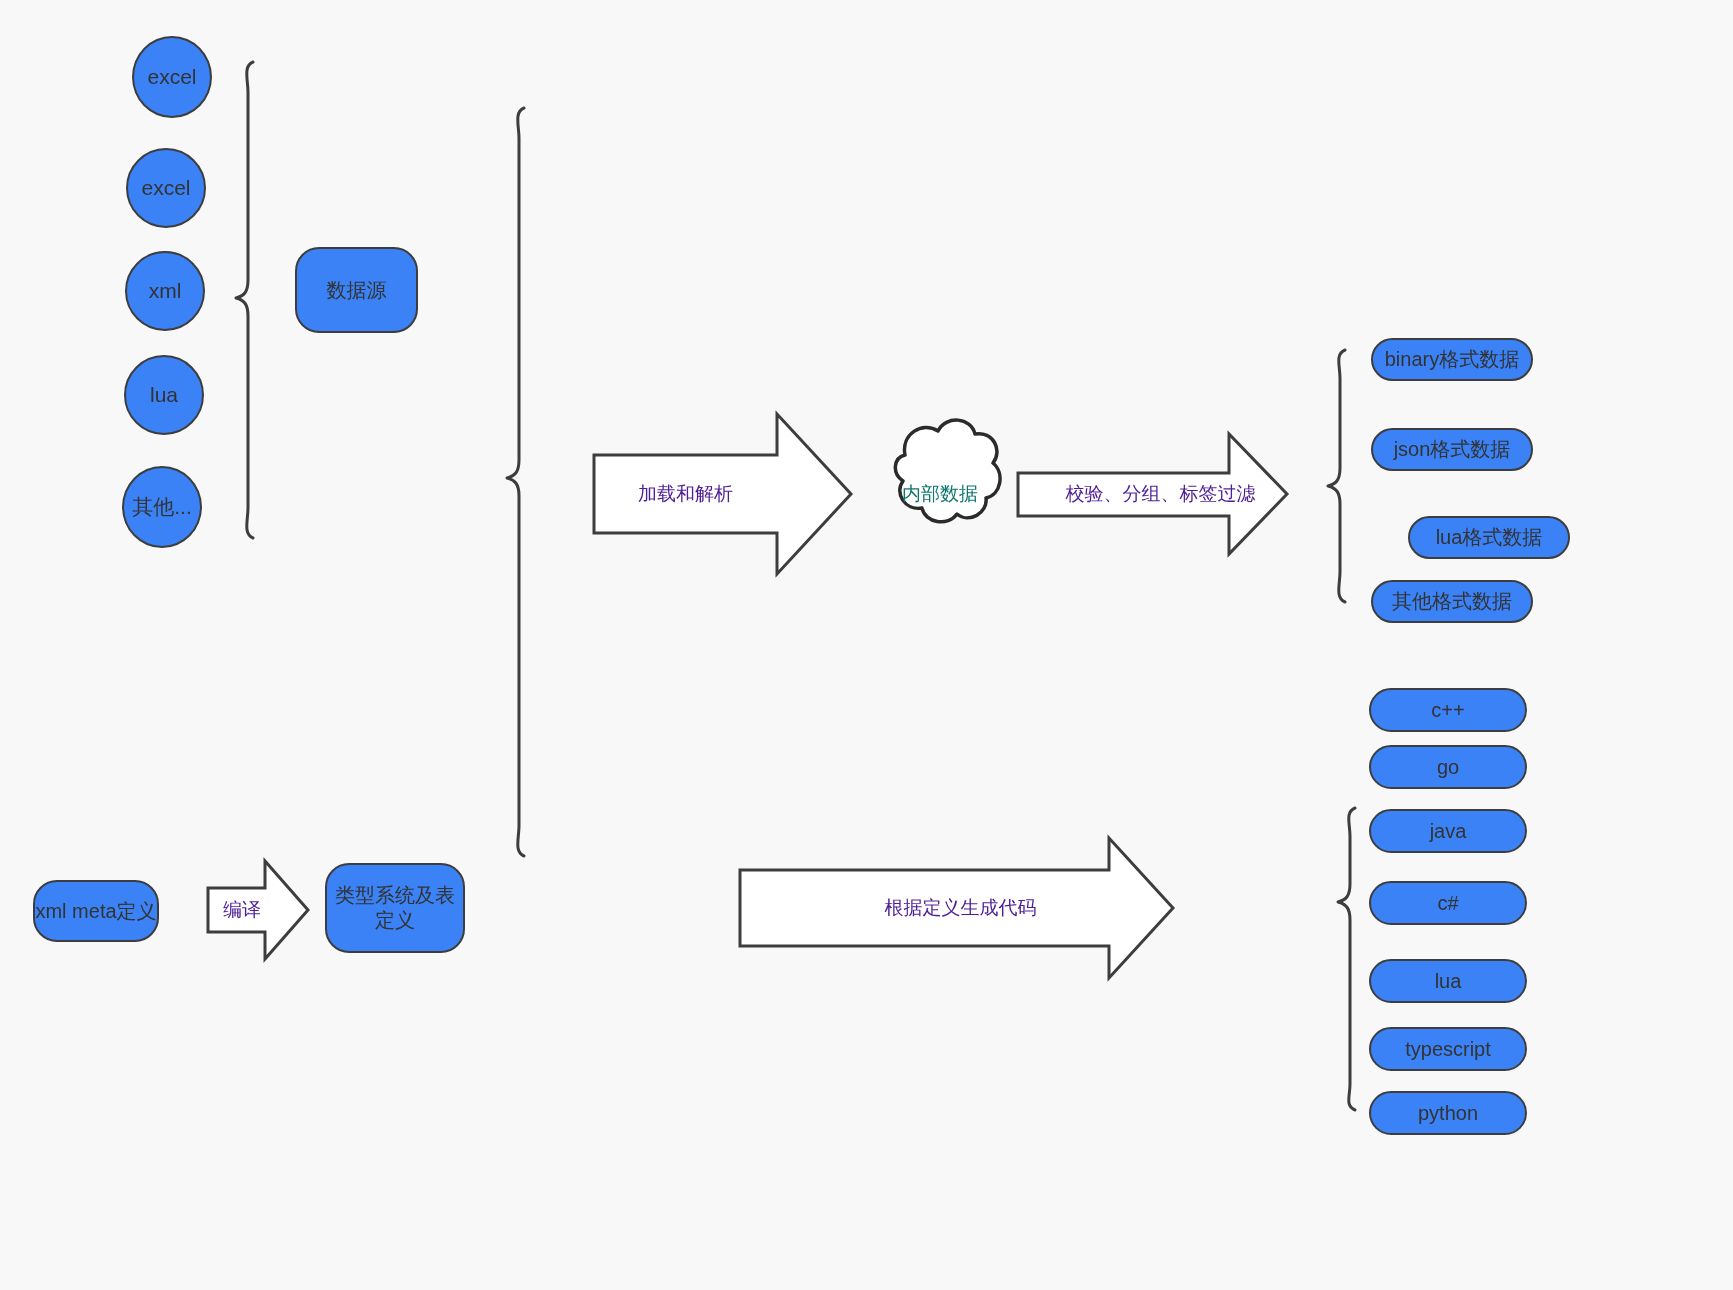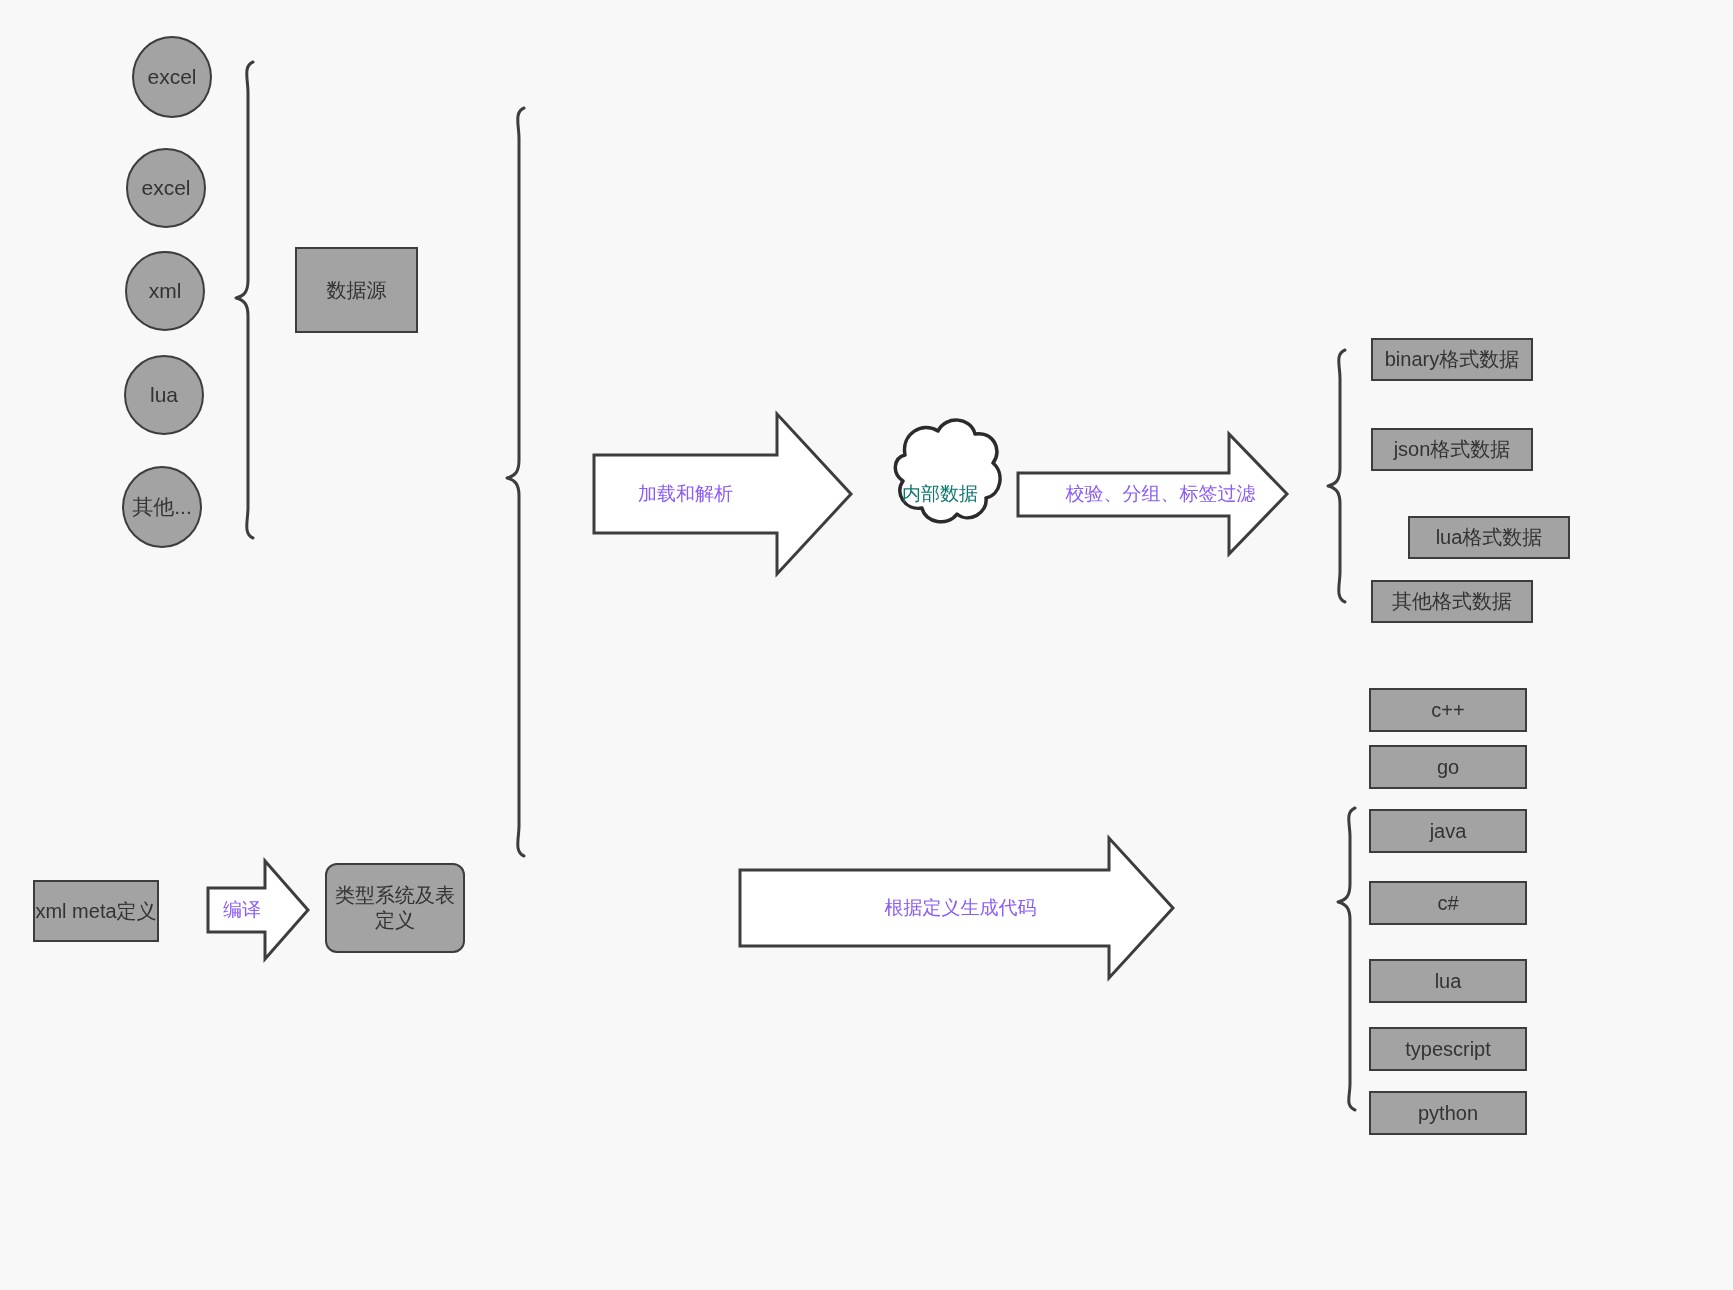--- a/index.html
+++ b/index.html
@@ -21,45 +21,45 @@
     width: 1733px;
     height: 1290px;
   }
   .node {
     position: absolute;
     box-sizing: border-box;
     display: flex;
     align-items: center;
     justify-content: center;
     text-align: center;
-    background: #a3a3a3;
+    background: #3b82f6;
     border: 2px solid #3d3d3d;
     color: #333333;
     line-height: 1.25;
   }
   .circle {
     border-radius: 50%;
   }
   .rect {
     border-radius: 0;
   }
   .round {
     border-radius: 12px;
   }
   .fs-src  { font-size: 21px; }
-  .fs-box  { font-size: 20px; }
+  .fs-box  { font-size: 20px; border-radius: 24px; }
   .fs-lbl  { font-size: 19px; }
   .fs-mid  { font-size: 19px; }
   .arrow-label {
     position: absolute;
     display: flex;
     align-items: center;
     justify-content: center;
     text-align: center;
-    color: #8b5cf6;
+    color: #4c1d95;
     pointer-events: none;
   }
   .cloud-label {
     position: absolute;
     display: flex;
     align-items: center;
     justify-content: center;
     text-align: left;
     color: #0f766e;
     font-size: 19px;

